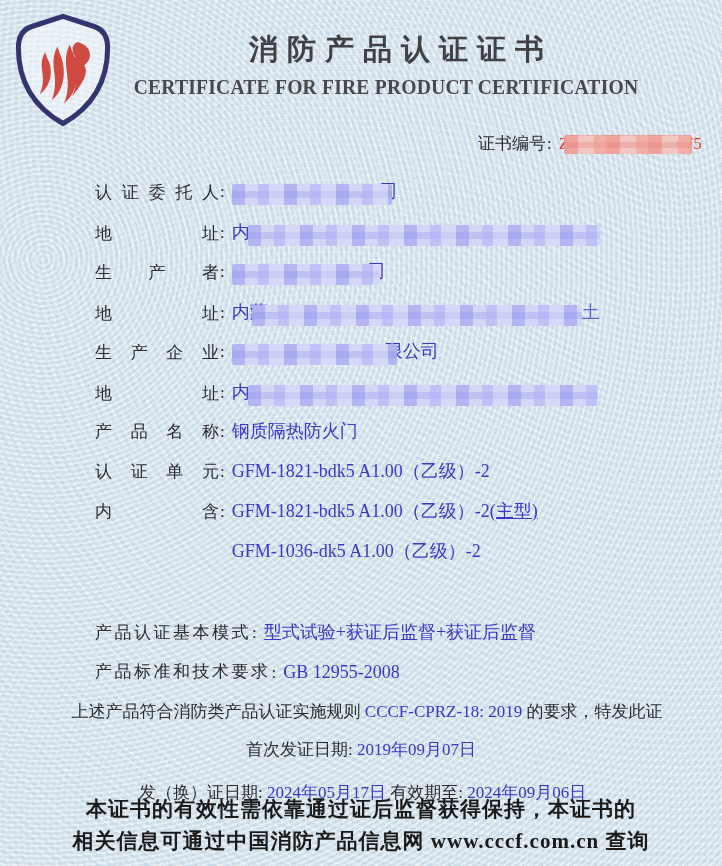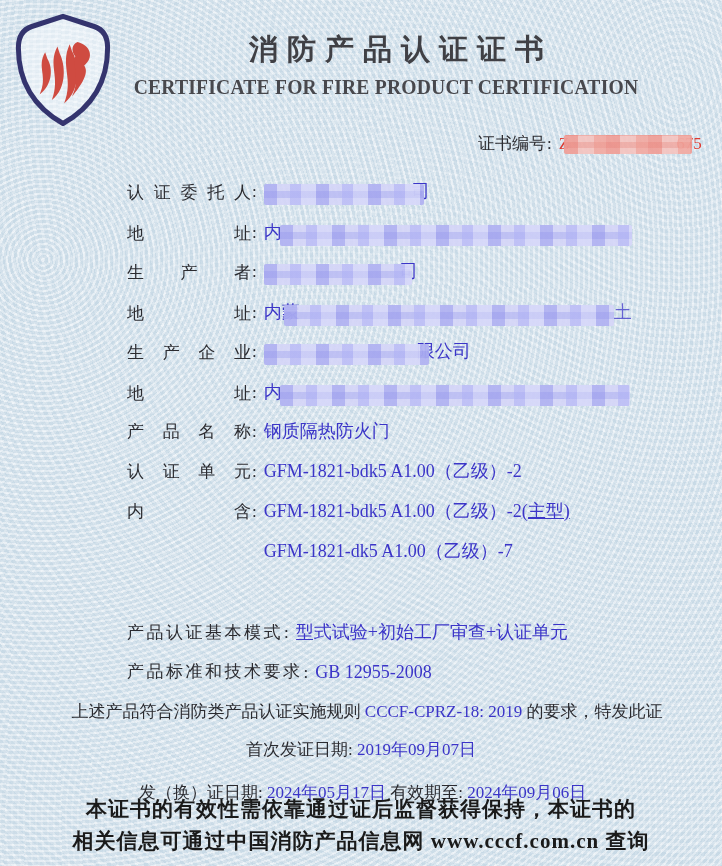--- a/index.html
+++ b/index.html
@@ -29,21 +29,21 @@
     color:#404045;white-space:nowrap;
   }
   .title-en{
     position:absolute;left:60px;right:10px;top:76px;
     text-align:center;font-size:20px;font-weight:700;letter-spacing:0.2px;
     color:#48484d;white-space:nowrap;transform:scaleX(.98);
   }
   .certno{position:absolute;left:478px;top:132px;font-size:17px;white-space:nowrap;}
   .certno .red{color:#dd3a31;}
   .row{position:absolute;left:95px;font-size:17px;white-space:nowrap;}
-  .lbl{display:inline-block;width:124px;text-align:justify;text-align-last:justify;vertical-align:bottom;color:#2b2b30;margin-left:32px;}
+  .lbl{display:inline-block;width:124px;text-align:justify;text-align-last:justify;vertical-align:bottom;color:#2b2b30;}
   .wide .lbl{width:auto;letter-spacing:2.5px;text-align-last:auto;}
   .colon{margin-left:1px;margin-right:7px;color:#2b2b30;}
   .cont .colon{visibility:hidden;}
   .val{color:#3b35c8;font-size:18px;}
   .note{color:#3b35c8;font-size:18px;text-decoration:underline;}
   .redact{
     display:inline-block;height:21px;vertical-align:middle;transform:translateY(1px);
     border-radius:2px;
     background-color:rgba(198,200,244,.90);
     background-image:
@@ -121,26 +121,26 @@
 
   <div class="row" style="top:459px">
     <span class="lbl">认证单元</span><span class="colon">:</span><span class="val">GFM-1821-bdk5 A1.00（乙级）-2</span>
   </div>
 
   <div class="row" style="top:499px">
     <span class="lbl">内含</span><span class="colon">:</span><span class="val">GFM-1821-bdk5 A1.00（乙级）-2</span><span class="note">(主型)</span>
   </div>
 
   <div class="row cont" style="top:539px">
-    <span class="lbl"></span><span class="colon">:</span><span class="val">GFM-1821-dk5 A1.00（乙级）-7</span>
+    <span class="lbl"></span><span class="colon">:</span><span class="val">GFM-1036-dk5 A1.00（乙级）-2</span>
   </div>
 
 
   <div class="row wide" style="top:620px">
-    <span class="lbl">产品认证基本模式</span><span class="colon">:</span><span class="val">型式试验+初始工厂审查+认证单元</span>
+    <span class="lbl">产品认证基本模式</span><span class="colon">:</span><span class="val">型式试验+获证后监督+获证后监督</span>
   </div>
 
   <div class="row wide" style="top:660px">
     <span class="lbl">产品标准和技术要求</span><span class="colon">:</span><span class="val">GB 12955-2008</span>
   </div>
 
   <div class="statement">
     <span>上述产品符合消防类产品认证实施规则 </span><span class="blue">CCCF-CPRZ-18: 2019</span><span> 的要求，特发此证</span>
   </div>
 

